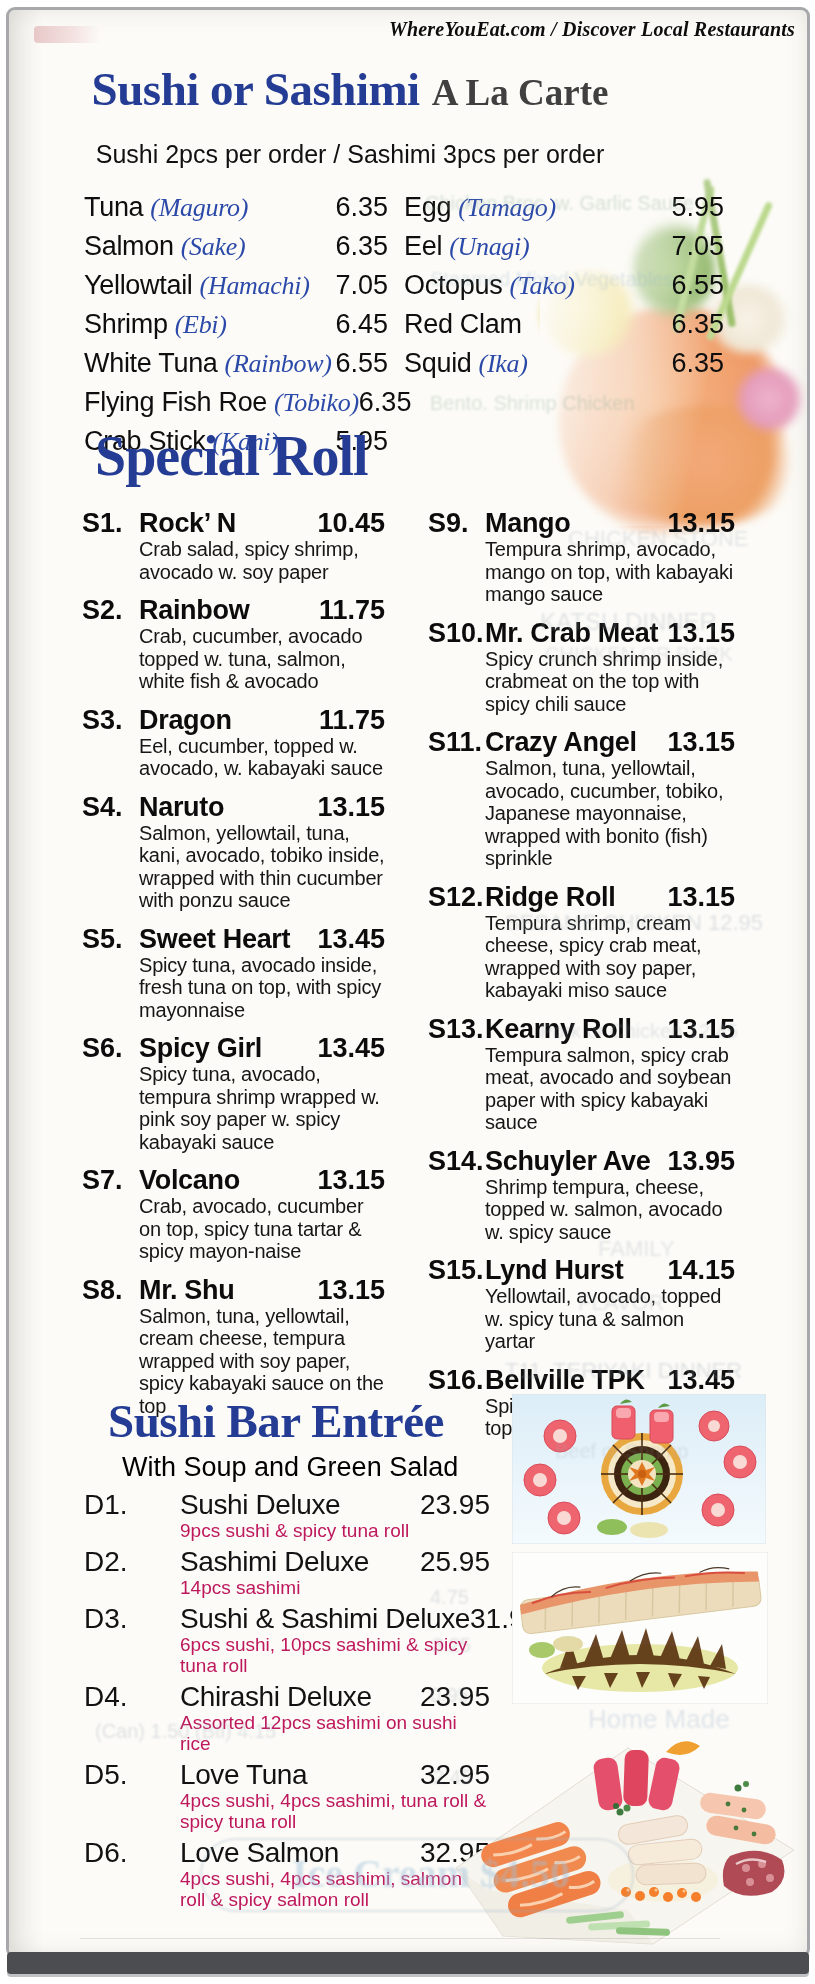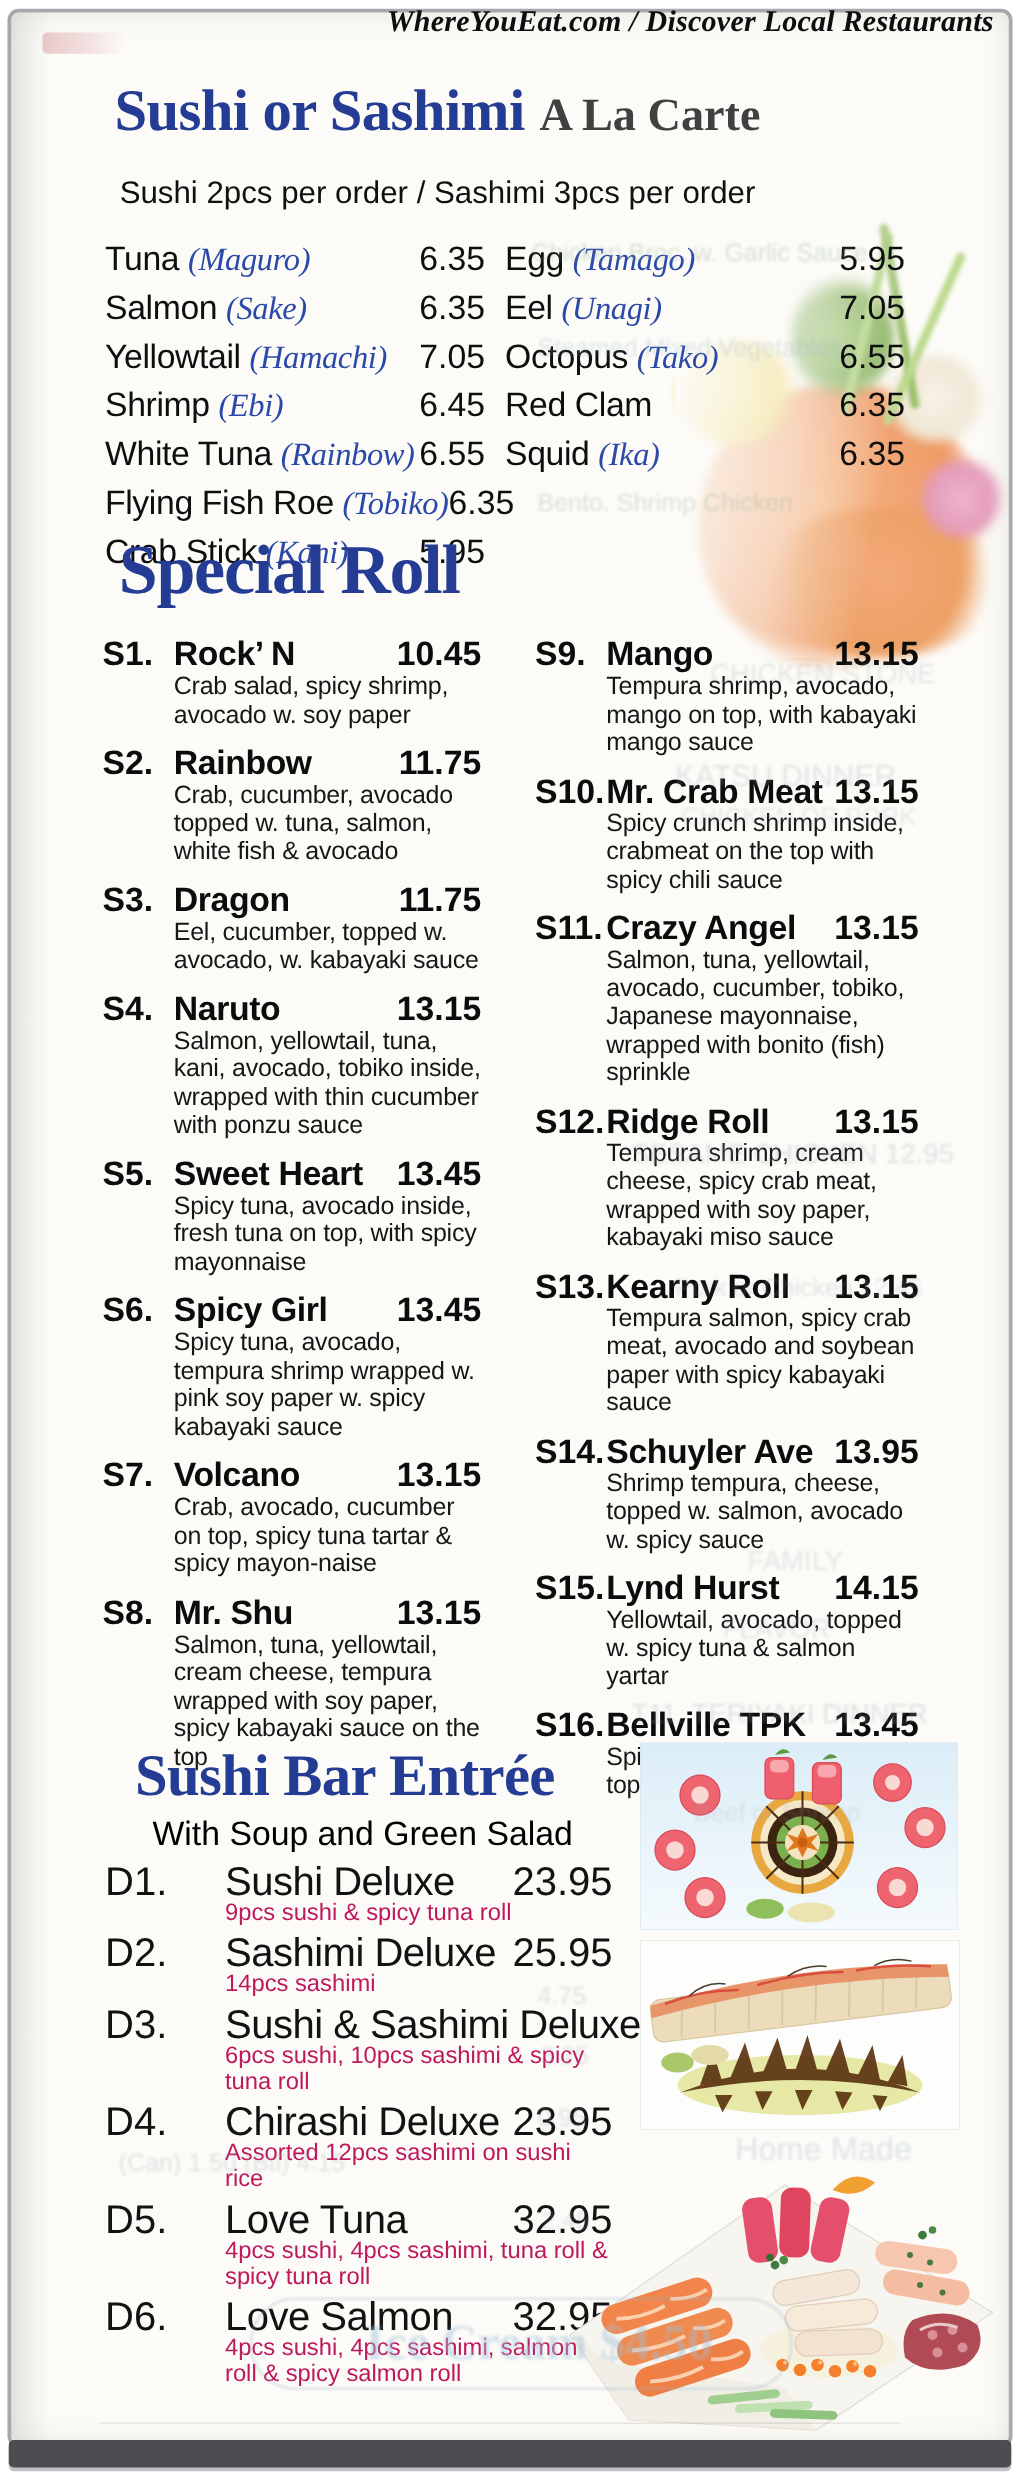--- a/index.html
+++ b/index.html
@@ -11,22 +11,22 @@
       box-shadow:inset 0 0 22px rgba(120,120,115,.18);}
   .edge-shade{position:absolute;left:9px;top:10px;bottom:30px;width:34px;
       background:linear-gradient(to right,rgba(90,88,80,.10),rgba(90,88,80,0));border-radius:8px 0 0 8px;}
   .smudge{position:absolute;left:34px;top:26px;width:66px;height:17px;border-radius:4px;
       background:linear-gradient(to right,#e3bcbc,#f1dcdc 60%,rgba(241,220,220,0));opacity:.8;}
   .bottom-bar{position:absolute;left:7px;right:6px;bottom:10px;height:22px;background:#4b4d50;
       border-radius:4px;box-shadow:0 3px 0 rgba(75,77,80,.35);}
   .crease{position:absolute;left:80px;top:1938px;width:640px;height:1px;background:rgba(60,60,60,.14);}
 
   
-  .tagline{position:absolute;top:5px;right:20px;font-family:"Liberation Serif",serif;
-      font-style:italic;font-weight:700;font-size:24px;color:#0d0d0d;letter-spacing:.2px;}
+  .tagline{position:absolute;top:18px;right:20px;font-family:"Liberation Serif",serif;
+      font-style:italic;font-weight:700;font-size:20px;color:#0d0d0d;letter-spacing:.2px;}
 
   
   .collage{position:absolute;left:540px;top:176px;width:268px;height:350px;pointer-events:none;}
   .collage .blob{position:absolute;border-radius:50%;filter:blur(4px);}
   .collage .stalk{position:absolute;width:7px;height:150px;border-radius:4px;filter:blur(1.5px);}
   .collage-fade{position:absolute;inset:0;
       background:linear-gradient(100deg,#fcfbf7 6%,rgba(252,251,247,.55) 38%,rgba(252,251,247,0) 62%);}
 
   
   .ala-titlebox{position:absolute;top:62px;left:40px;width:620px;text-align:center;}
@@ -54,21 +54,21 @@
   .roll-name{letter-spacing:-.3px;}
   .roll-price{margin-left:auto;}
   .roll-desc{margin-left:57px;font-size:20px;line-height:22.5px;color:#161616;letter-spacing:-.2px;}
 
   
   .entree-title{position:absolute;top:1394px;left:108px;font-family:"Liberation Serif",serif;
       font-weight:700;font-size:47px;color:#243c94;letter-spacing:-.5px;}
   .entree-subtitle{position:absolute;top:1452px;left:122px;font-size:27px;color:#000000;}
   .entree-list{position:absolute;top:1490px;left:84px;width:406px;}
   .entree-item{margin-bottom:6px;}
-  .entree-head{display:flex;align-items:baseline;font-size:32px;color:#121212;line-height:30px;white-space:nowrap;}
+  .entree-head{display:flex;align-items:baseline;font-size:28px;color:#121212;line-height:30px;white-space:nowrap;}
   .entree-num{width:96px;flex:none;}
   .entree-name{letter-spacing:-.4px;}
   .entree-price{margin-left:auto;}
   .entree-desc{margin-left:96px;font-size:19px;line-height:21px;color:#be185d;}
 
   
   .photo{position:absolute;}
   .photo svg{display:block;}
   #photo1{left:512px;top:1394px;}
   #photo2{left:512px;top:1552px;}

